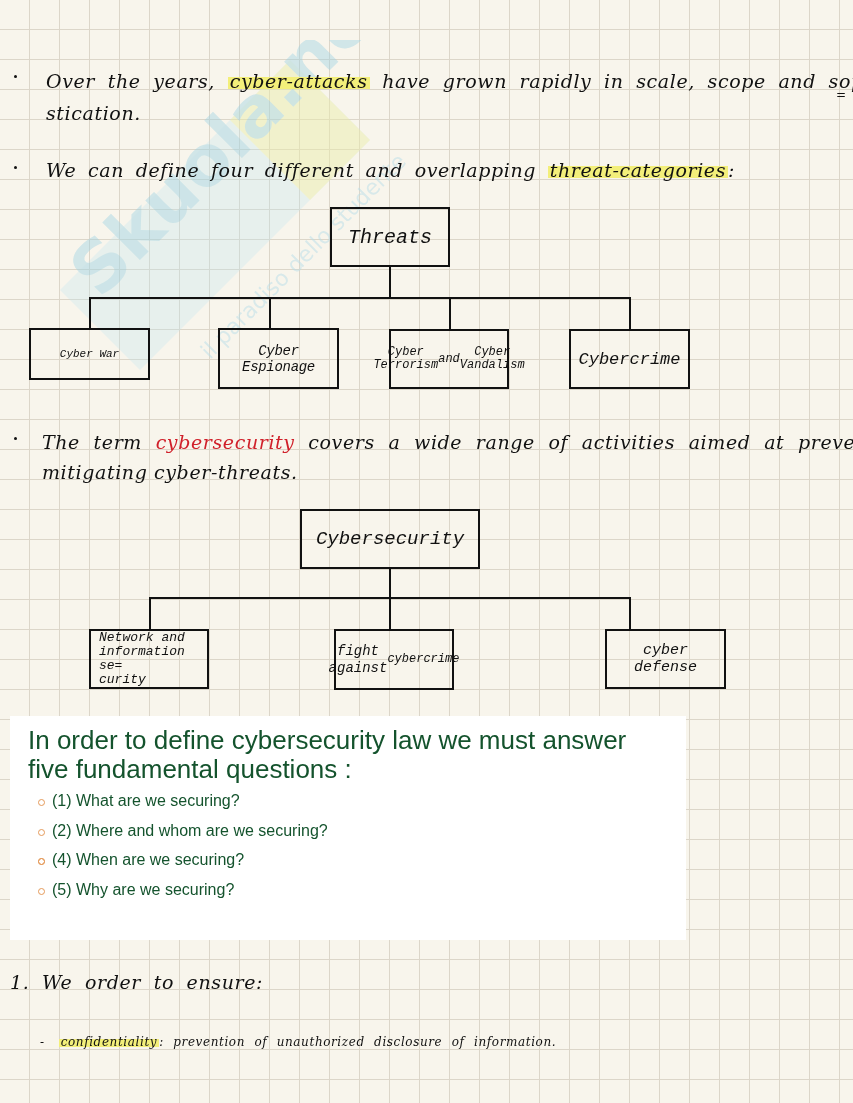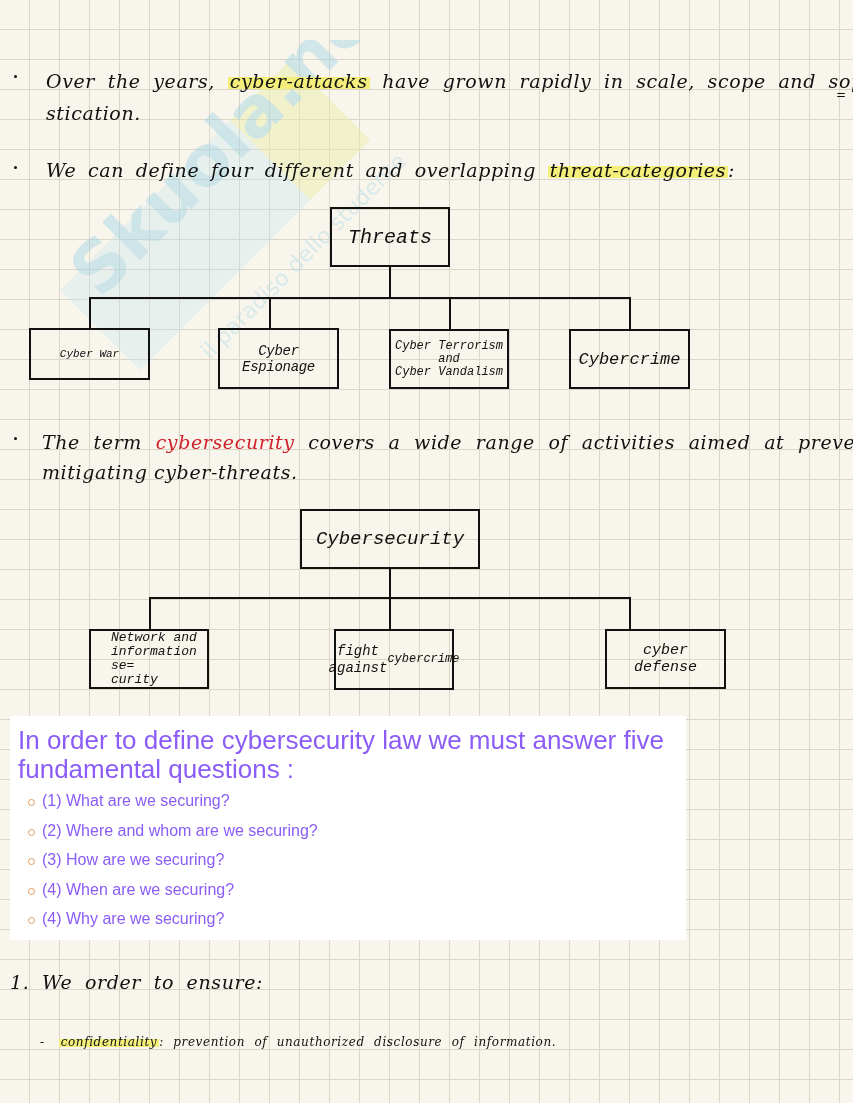--- a/index.html
+++ b/index.html
@@ -36,22 +36,22 @@
       font-family: Liberation Mono, monospace; font-style: italic; color: #111;
     }
     .line { position: absolute; background: #111; }
     .watermark {
       position: absolute; left: 40px; top: 40px; width: 420px; height: 340px;
       pointer-events: none; opacity: 0.55;
     }
     .slide {
       position: absolute; left: 10px; top: 716px; width: 676px; height: 224px;
       background: #ffffff;
-      font-family: "Liberation Sans", sans-serif; color: #8b5cf6;
-      box-sizing: border-box; padding: 10px 8px;
+      font-family: "Liberation Sans", sans-serif; color: #14532d;
+      box-sizing: border-box; padding: 10px 18px;
     }
     .slide-title { font-size: 26px; line-height: 29px; }
     .slide-list { list-style: none; margin: 2px 0 0 0; padding: 0 0 0 14px; }
     .slide-list li { font-size: 16px; line-height: 29.5px; position: relative; padding-left: 10px; }
     .slide-list li .ring {
       position: absolute; left: -4px; top: 13px; width: 5px; height: 5px;
       border: 1px solid #e59a5a; border-radius: 50%;
     }
   </style>
 </head>
@@ -88,21 +88,21 @@
   <div class="line" style="left:269px; top:297px; width:2px; height:32px;"></div>
   <div class="line" style="left:449px; top:297px; width:2px; height:32px;"></div>
   <div class="line" style="left:629px; top:297px; width:2px; height:32px;"></div>
 
   <div class="box" style="left:29px; top:328px; width:121px; height:52px; font-size:11px;">
     <span>Cyber War</span>
   </div>
   <div class="box" style="left:209px; top:328px; width:121px; height:61px; font-size:14px; letter-spacing:-0.3px;margin-left:9px;">
     <span>Cyber Espionage</span>
   </div>
-  <div class="box" style="left:389px; top:329px; width:120px; height:60px; font-size:12px; line-height:13px; flex-direction:column;">
+  <div class="box" style="left:389px; top:329px; width:120px; height:60px; font-size:12px; line-height:13px; flex-direction:row;">
     <span>Cyber Terrorism</span>
     <span>and</span>
     <span>Cyber Vandalism</span>
   </div>
   <div class="box" style="left:569px; top:329px; width:121px; height:60px; font-size:17px;">
     <span>Cybercrime</span>
   </div>
 </div>
 
 <div class="bullet-dot" style="left:14px; top:437px;"></div>
@@ -113,42 +113,42 @@
 
 <div>
   <div class="box" style="left:300px; top:509px; width:180px; height:60px; font-size:19px;">
     <span>Cybersecurity</span>
   </div>
   <div class="line" style="left:389px; top:569px; width:2px; height:60px;"></div>
   <div class="line" style="left:149px; top:597px; width:481px; height:2px;"></div>
   <div class="line" style="left:149px; top:597px; width:2px; height:32px;"></div>
   <div class="line" style="left:629px; top:597px; width:2px; height:32px;"></div>
 
-  <div class="box" style="left:89px; top:629px; width:120px; height:60px; font-size:13px; line-height:14px; flex-direction:column; align-items:flex-start; padding-left:20px; text-align:left;">
+  <div class="box" style="left:89px; top:629px; width:120px; height:60px; font-size:13px; line-height:14px; flex-direction:column; align-items:flex-start; padding-left:8px; text-align:left;">
     <span>Network and</span>
     <span>information se=</span>
     <span>curity</span>
   </div>
   <div class="box" style="left:334px; top:629px; width:120px; height:61px; font-size:14px; line-height:17px; flex-direction:row;">
     <span>fight against</span>
     <span style="font-size:12px;">cybercrime</span>
   </div>
   <div class="box" style="left:569px; top:629px; width:121px; height:60px; font-size:15px;margin-left:36px;">
     <span>cyber defense</span>
   </div>
 </div>
 
 <div class="slide">
   <div class="slide-title">In order to define cybersecurity law we must answer five fundamental questions :</div>
   <ul class="slide-list">
     <li><span class="ring"></span><span>(1) What are we securing?</span></li>
     <li><span class="ring"></span><span>(2) Where and whom are we securing?</span></li>
-    <li><span class="ring"></span><span>(3) How are we securing?</span></li>
+    <li><span class="ring"></span></li>
     <li><span class="ring"></span><span>(4) When are we securing?</span></li>
-    <li><span class="ring"></span><span>(4) Why are we securing?</span></li>
+    <li><span class="ring"></span><span>(5) Why are we securing?</span></li>
   </ul>
 </div>
 
 <div class="hw" style="left:10px; top:967px; word-spacing:6px;">
   <span>1.</span>
   <span>We order to ensure:</span>
 </div>
 
 <div class="hw" style="left:40px; top:1027px; font-size:12px; word-spacing:5px;">
   <span style="margin-right:14px;">-</span><span class="hl">confidentiality</span><span>: prevention of unauthorized disclosure of information.</span>

